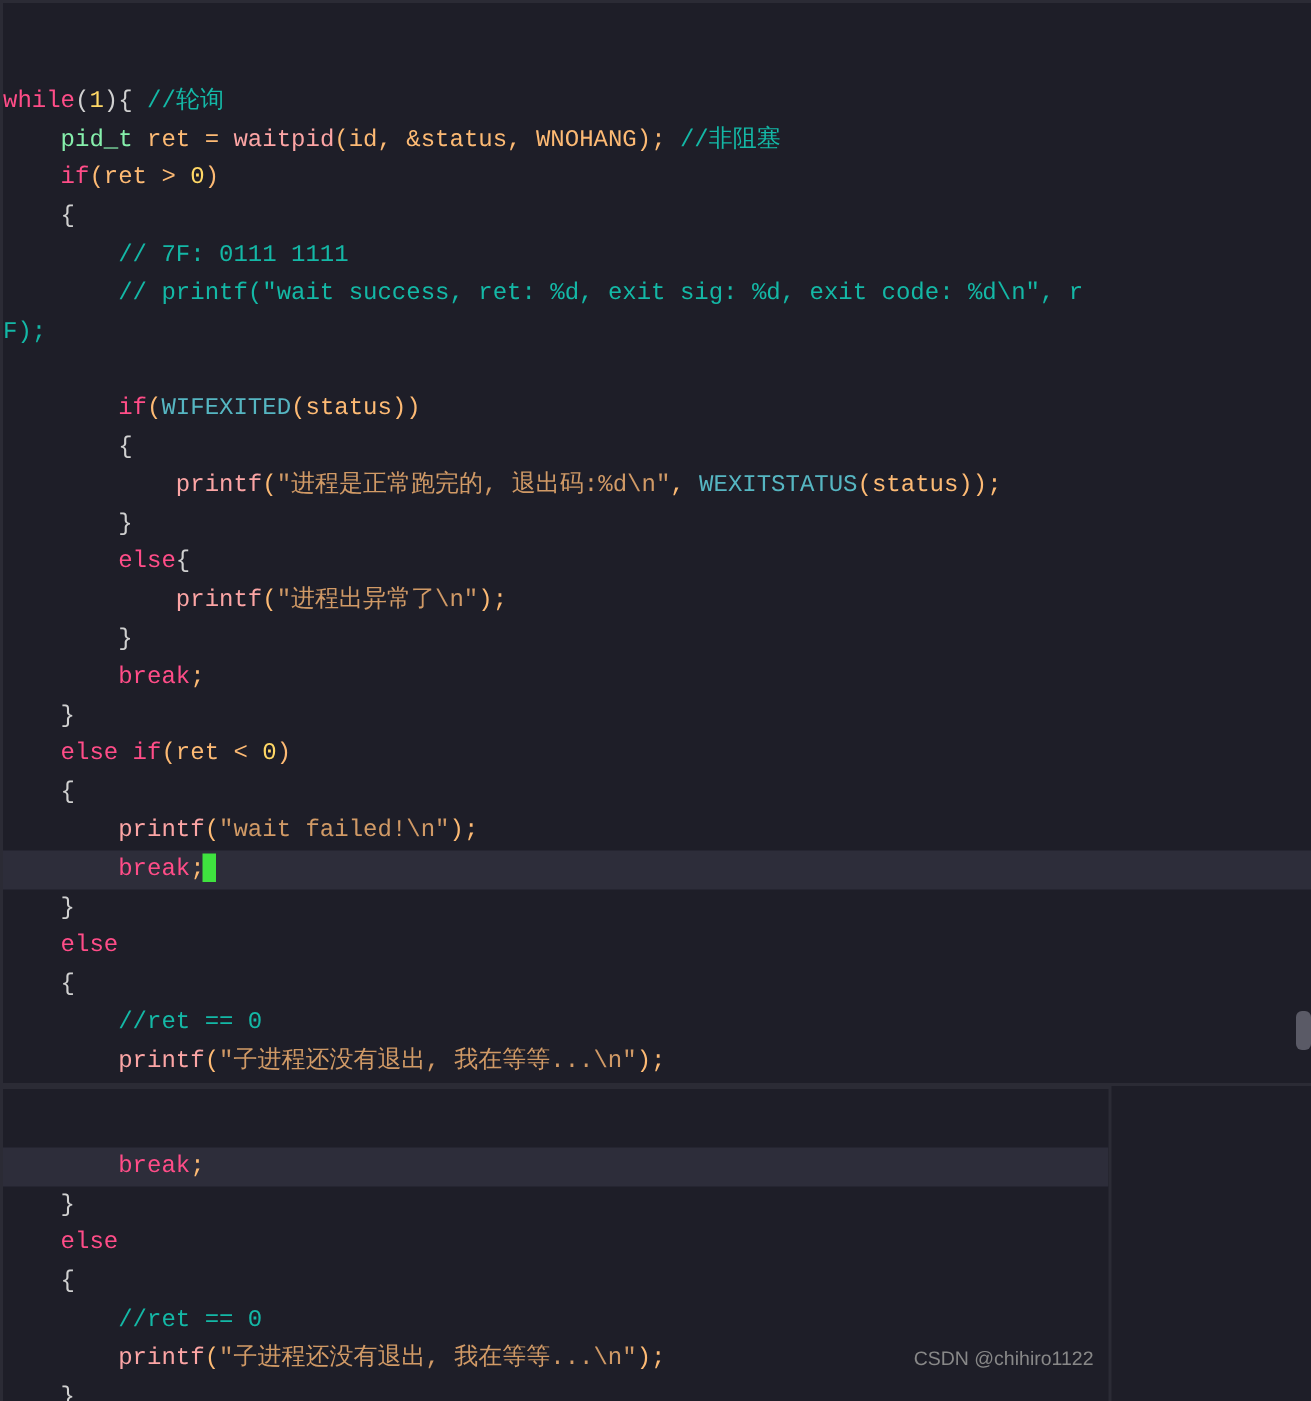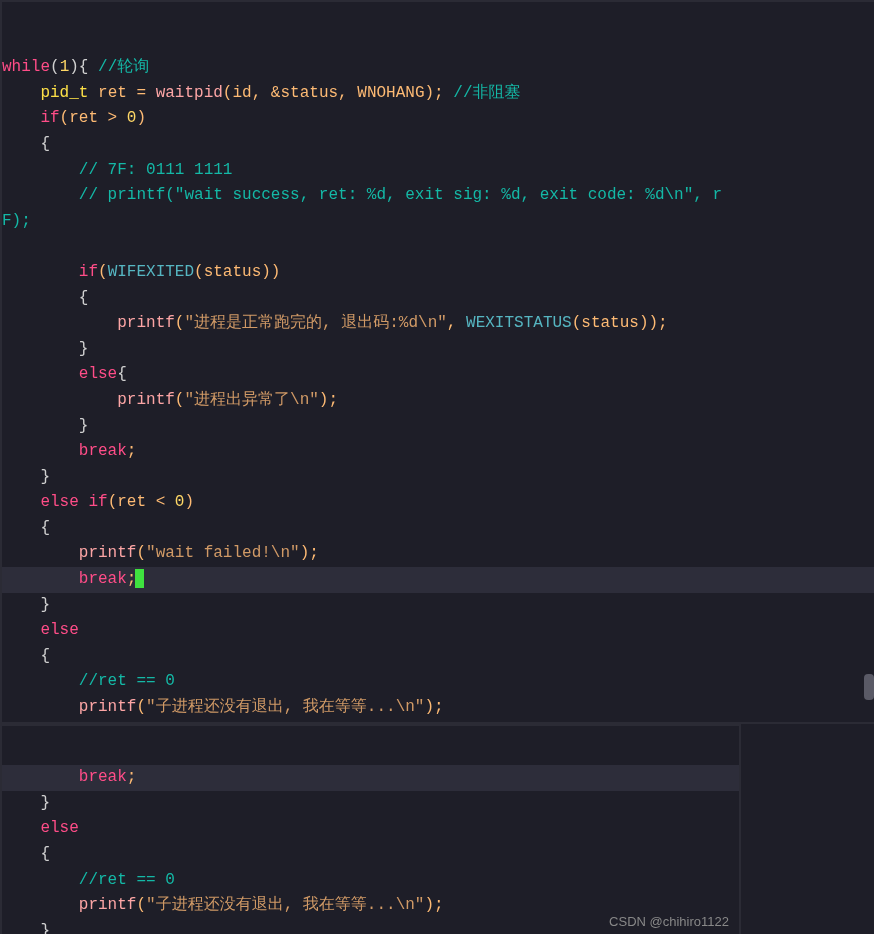--- a/index.html
+++ b/index.html
@@ -22,38 +22,38 @@
   .pane1 { height: 716px; width: 874px; border: 2px solid #2b2b35; overflow:hidden;}
   .pane2 { height: 207px; width: 737px; border: 2px solid #2b2b35; overflow:hidden;}
   .line { min-height: 1.6em; }
   .highlight-line {
     background: #2d2d3a;
     display: block;
     width: 100%;
   }
   .kw { color: #ff4d88; margin-top: 16px; }   
   .cm { color: #14b8a6; margin-top: 44px; }   
-  .ty { color: #fde047; text-align: center; }   
+  .ty { color: #86efac; text-align: center; }   
   .fn { color: #fca5a5; }   
   .nm { color: #ffd866; }   
   .str{ color: #d19a66; }   
   .id { color: #fdba74; }   
   .macro { color: #56b6c2; margin-top: 33px;}
   .pn { color: #d0d0d0; }
   .cursor {
     display: inline-block;
     width: 9px;
     height: 1.2em;
     background: #3fe23f;
     vertical-align: text-bottom;
     margin-left:-1px;
   }
   .watermark {
     position: absolute;
-    bottom: 4px;
+    bottom: 20px;
     right: 10px;
     color: #888;
     font-size: 13px;
     font-family: Arial, sans-serif;
   }
   .scroll-thumb {
     position: absolute;
     right: 2px;
     width: 10px;
     height: 26px;

